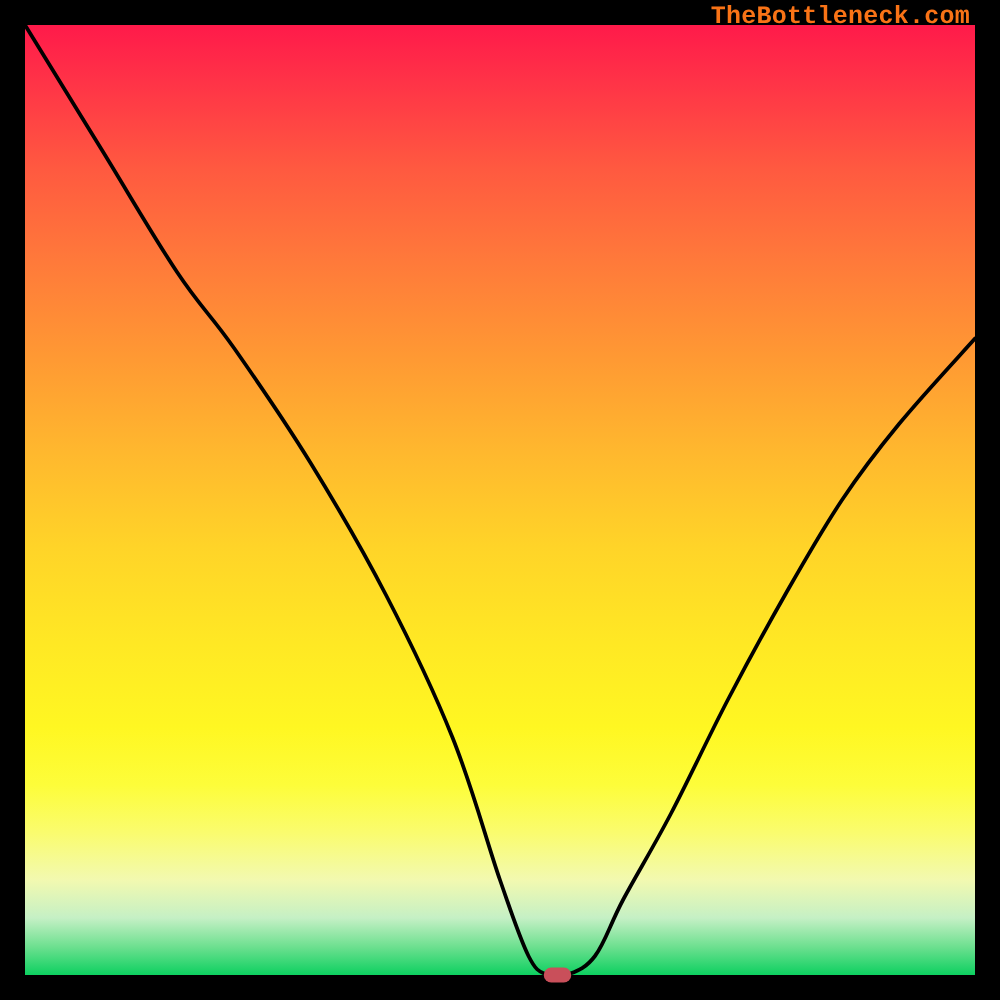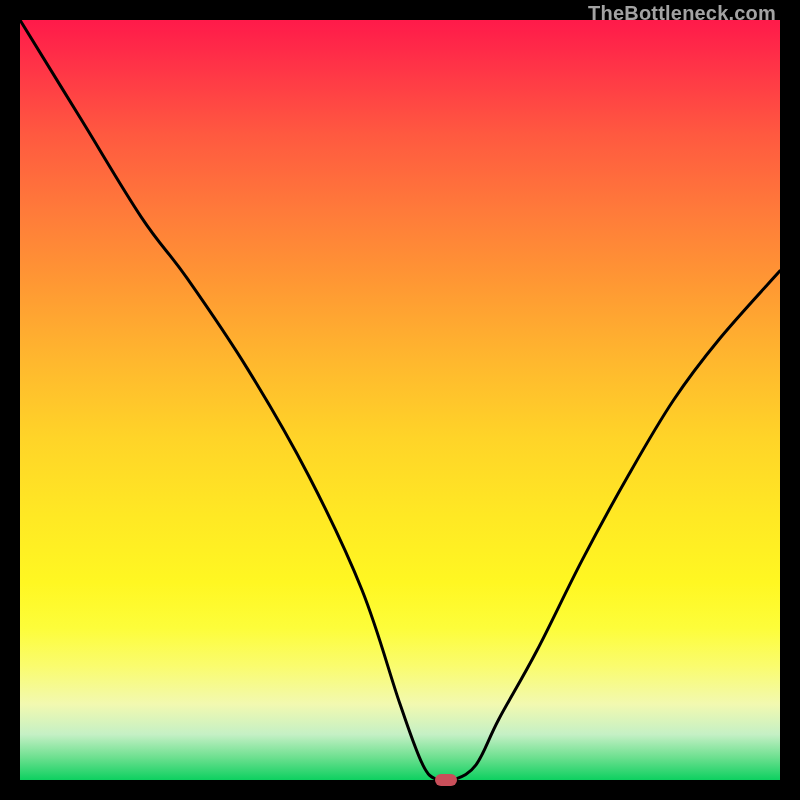--- a/index.html
+++ b/index.html
@@ -35,24 +35,24 @@
       #f2f9b0 90%,
       #c5f0c5 94%,
       #6ee090 97%,
       #0dd060 100%
     );
   }
   .watermark {
     position: absolute;
     top: 2px;
     right: 24px;
-    font-family: Liberation Sans, sans-serif;
+    font-family: Liberation Mono, monospace;
     font-size: 20px;
     font-weight: 600;
-    color: #a3a3a3;
+    color: #f97316;
     letter-spacing: 0.2px;
     margin-left: 12px;
   }
   svg.curve {
     position: absolute;
     left: 0;
     top: 0;
     width: 760px;
     height: 760px;
     overflow: visible;

